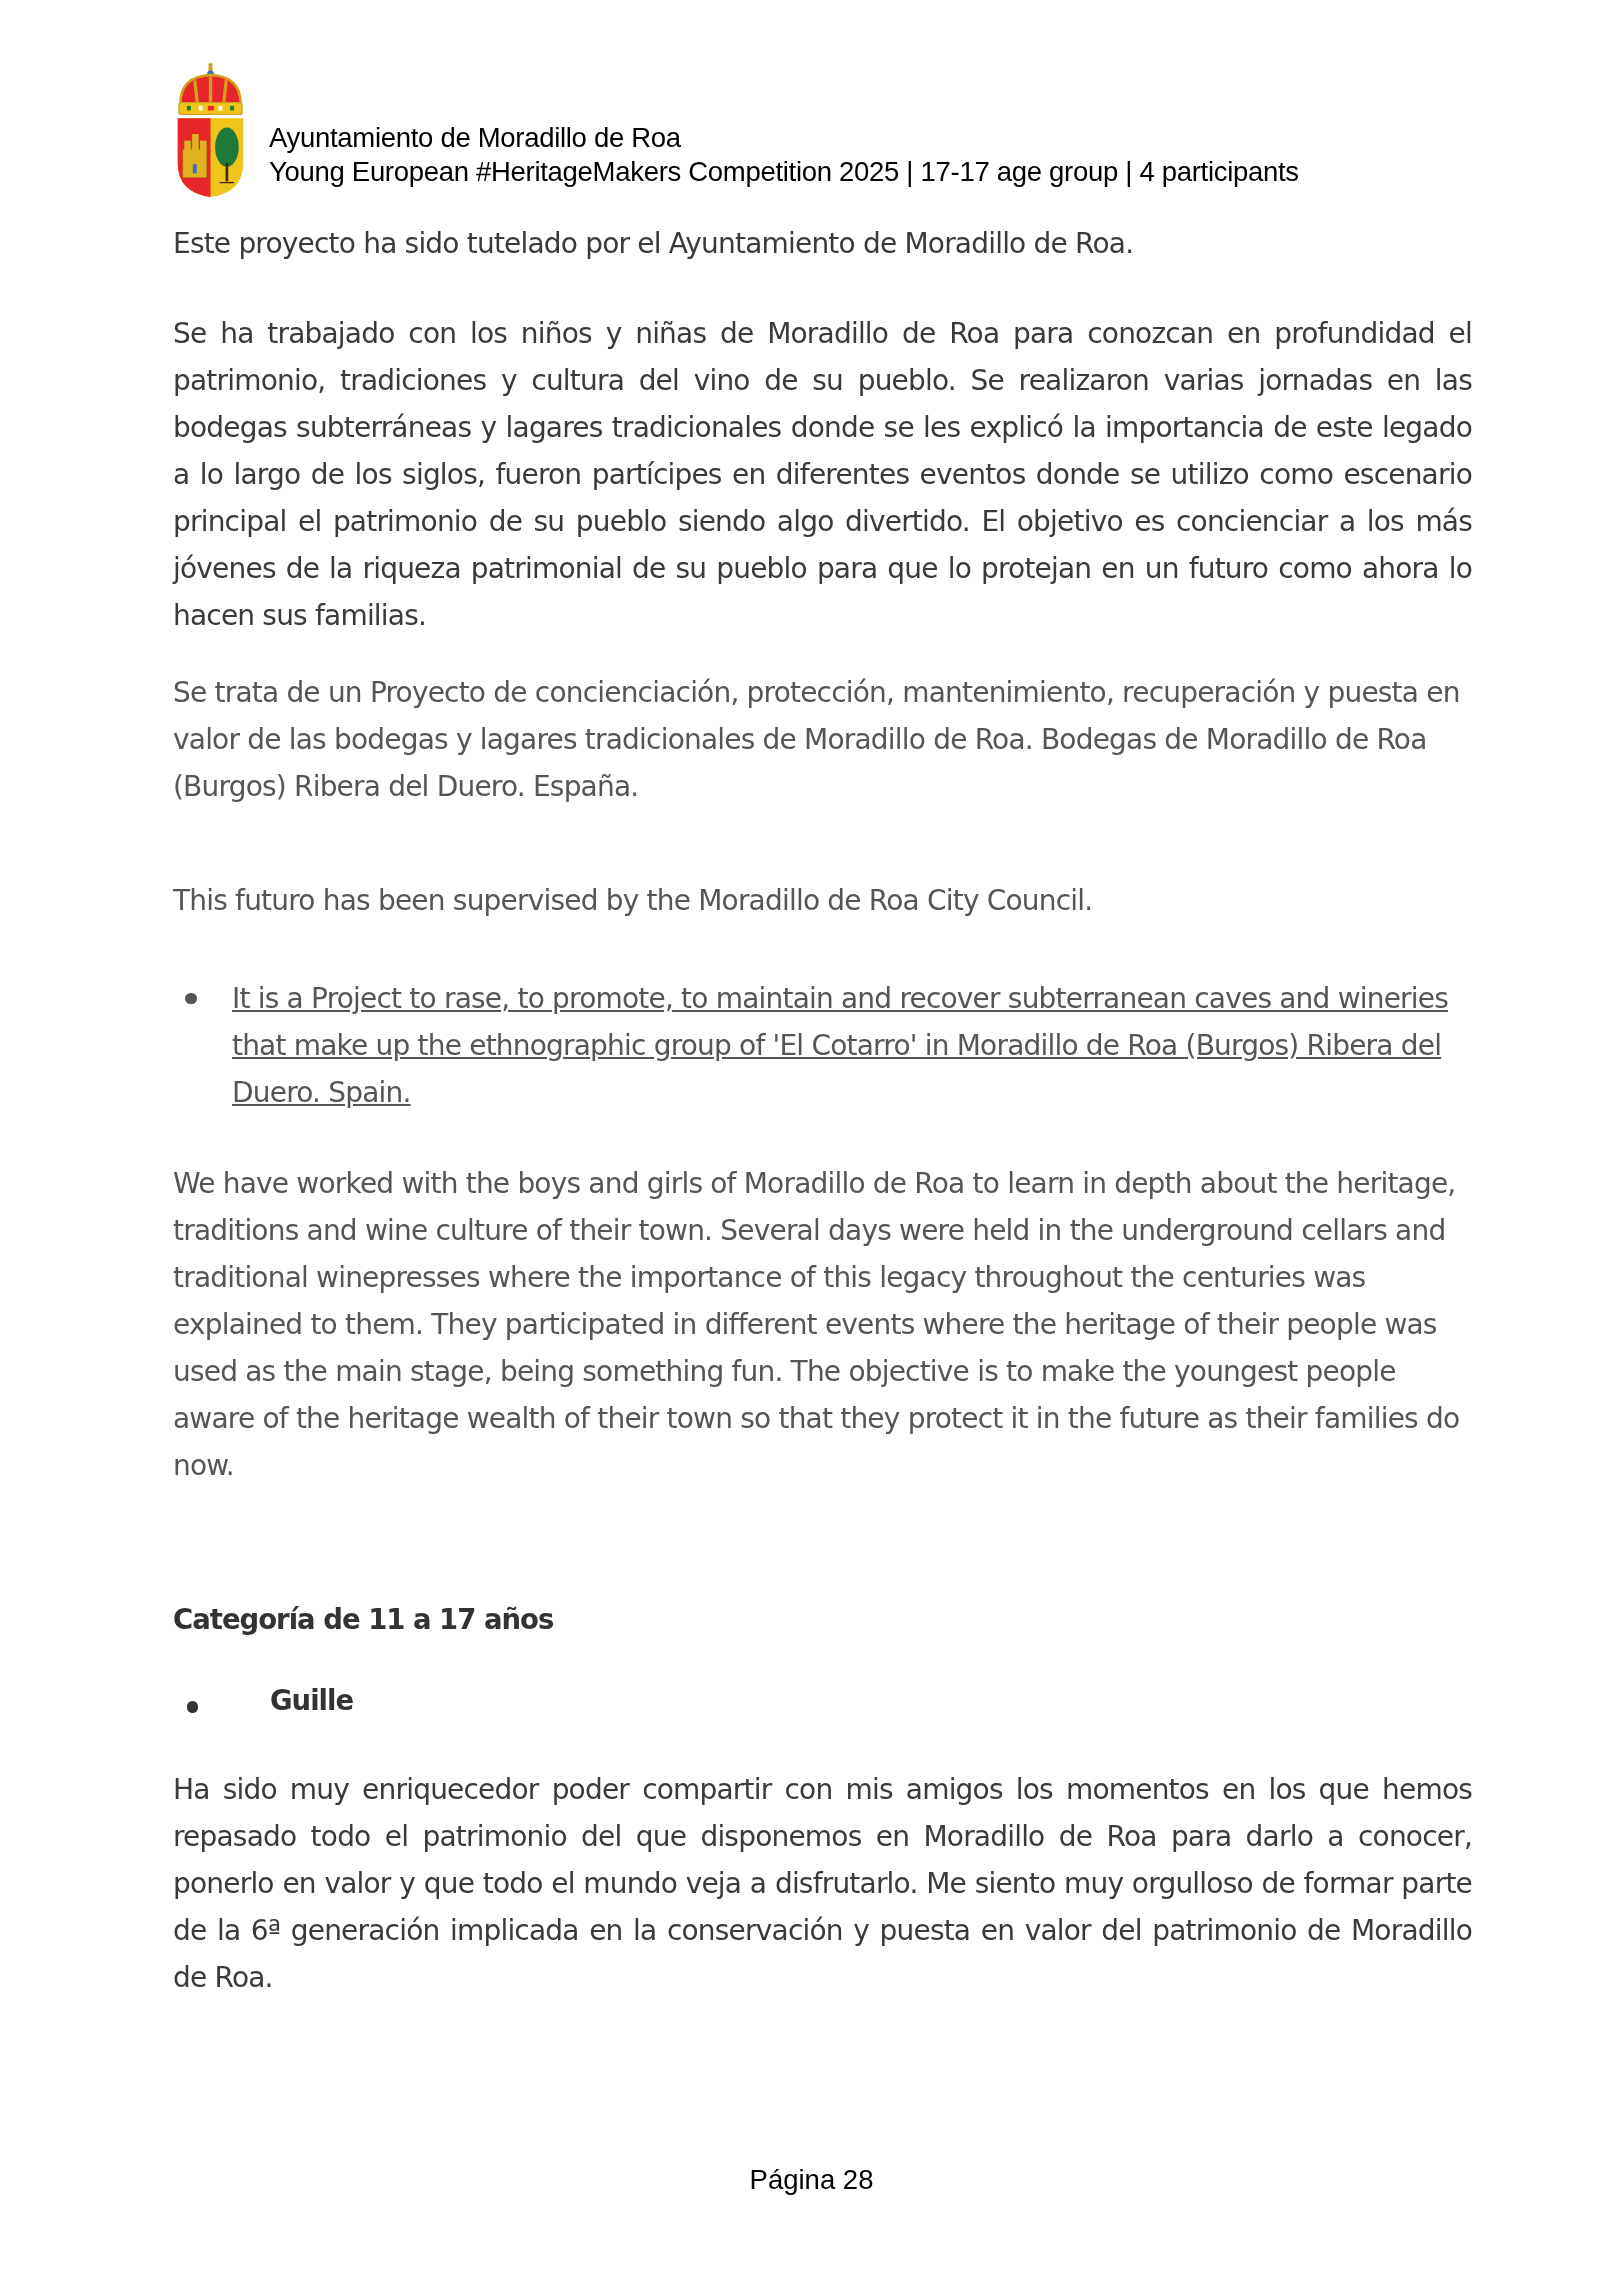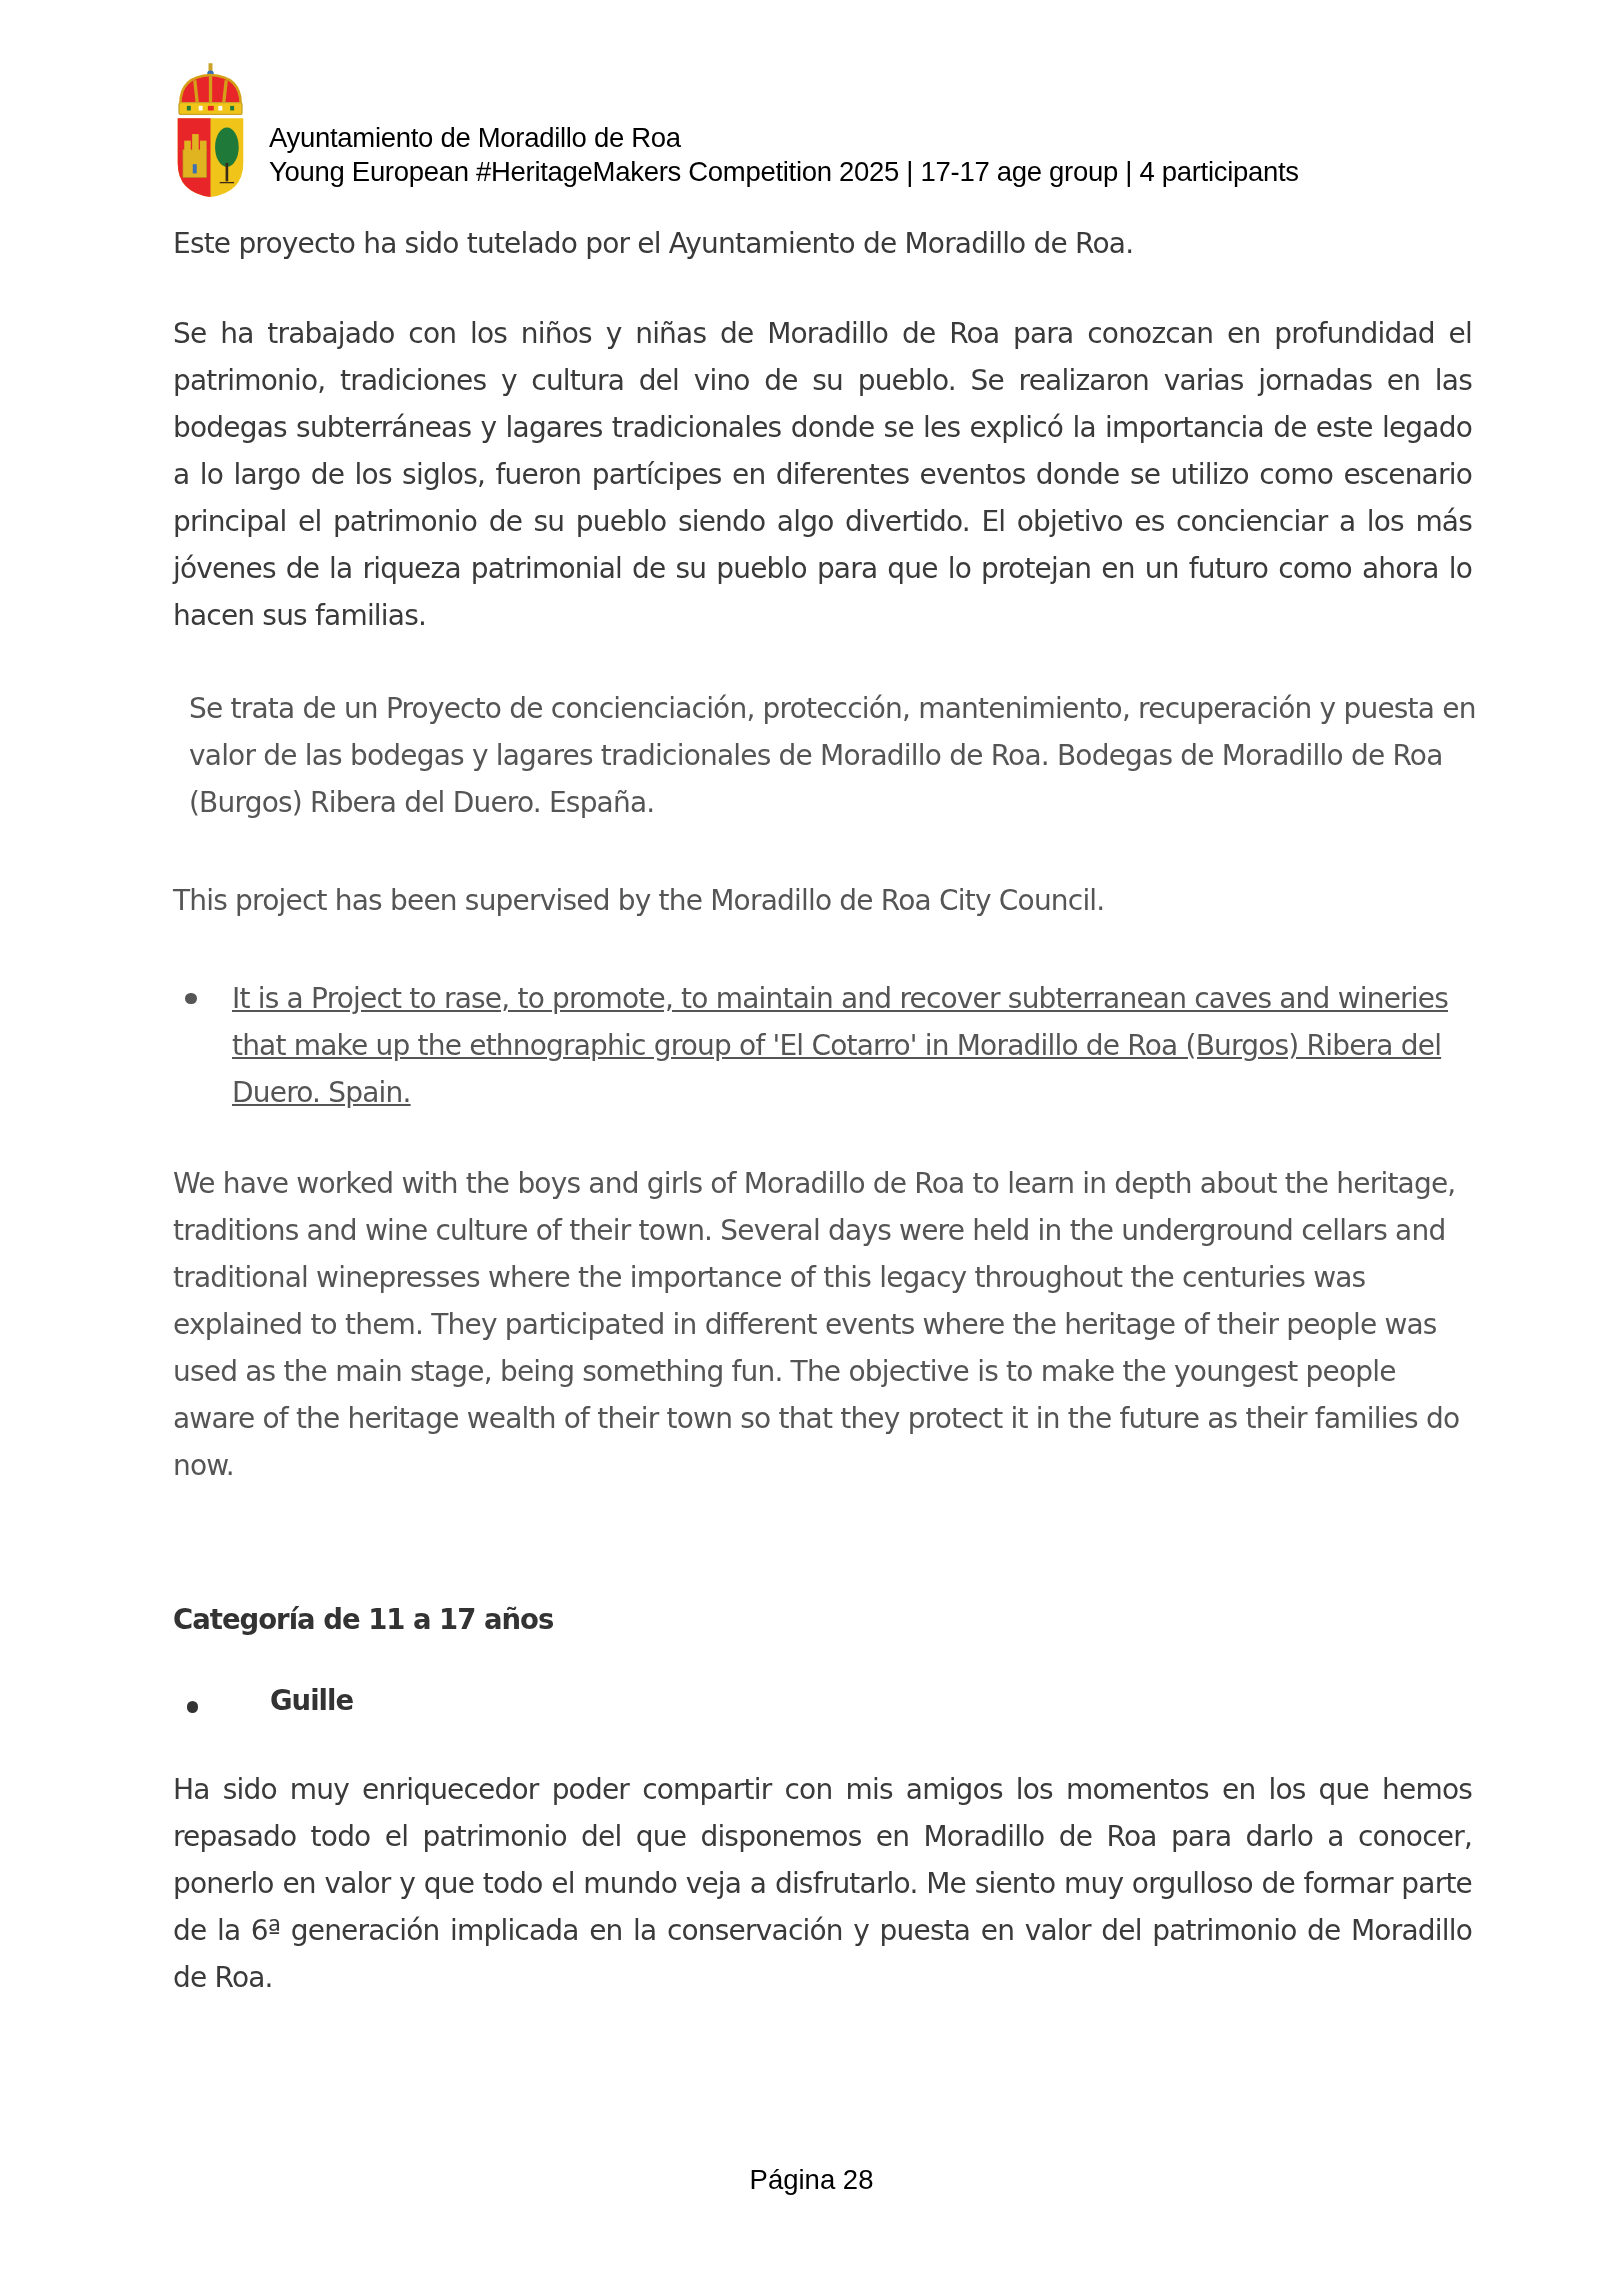--- a/index.html
+++ b/index.html
@@ -58,23 +58,23 @@
       <path d="M74 190 L96 190" stroke="#3a2a1a" stroke-width="2"></path>
     </svg>
     <div class="hdr-line l1">Ayuntamiento de Moradillo de Roa</div>
     <div class="hdr-line l2">Young European #HeritageMakers Competition 2025 | 17-17 age group | 4 participants</div>
   </div>
 
   <p class="body-text dark" style="top:208px; margin:0;">Este proyecto ha sido tutelado por el Ayuntamiento de Moradillo de Roa.</p>
 
   <p class="body-text dark justify" style="top:298px; margin:0;">Se ha trabajado con los niños y niñas de Moradillo de Roa para conozcan en profundidad el patrimonio, tradiciones y cultura del vino de su pueblo. Se realizaron varias jornadas en las bodegas subterráneas y lagares tradicionales donde se les explicó la importancia de este legado a lo largo de los siglos, fueron partícipes en diferentes eventos donde se utilizo como escenario principal el patrimonio de su pueblo siendo algo divertido. El objetivo es concienciar a los más jóvenes de la riqueza patrimonial de su pueblo para que lo protejan en un futuro como ahora lo hacen sus familias.</p>
 
-  <p class="body-text gray" style="top:657px; margin:16px;">Se trata de un Proyecto de concienciación, protección, mantenimiento, recuperación y puesta en valor de las bodegas y lagares tradicionales de Moradillo de Roa. Bodegas de Moradillo de Roa (Burgos) Ribera del Duero. España.</p>
+  <p class="body-text gray" style="top:657px; margin:0;">Se trata de un Proyecto de concienciación, protección, mantenimiento, recuperación y puesta en valor de las bodegas y lagares tradicionales de Moradillo de Roa. Bodegas de Moradillo de Roa (Burgos) Ribera del Duero. España.</p>
 
-  <p class="body-text gray" style="top:865px; margin:0;">This project has been supervised by the Moradillo de Roa City Council.</p>
+  <p class="body-text gray" style="top:865px; margin:0;">This futuro has been supervised by the Moradillo de Roa City Council.</p>
 
   <div class="bullet-row" style="top:963px;">
     <span class="bullet-dot" style="top:17.7px; background:#555;"></span>
     <p class="bullet-text gray" style="top:0; margin:0;text-decoration:underline;">It is a Project to rase, to promote, to maintain and recover subterranean caves and wineries that make up the ethnographic group of 'El Cotarro' in Moradillo de Roa (Burgos) Ribera del Duero. Spain.</p>
   </div>
 
   <p class="body-text gray" style="top:1148px; margin:0;">We have worked with the boys and girls of Moradillo de Roa to learn in depth about the heritage, traditions and wine culture of their town. Several days were held in the underground cellars and traditional winepresses where the importance of this legacy throughout the centuries was explained to them. They participated in different events where the heritage of their people was used as the main stage, being something fun. The objective is to make the youngest people aware of the heritage wealth of their town so that they protect it in the future as their families do now.</p>
 
   <div class="heading" style="top:1591px;">Categoría de 11 a 17 años</div>
 

